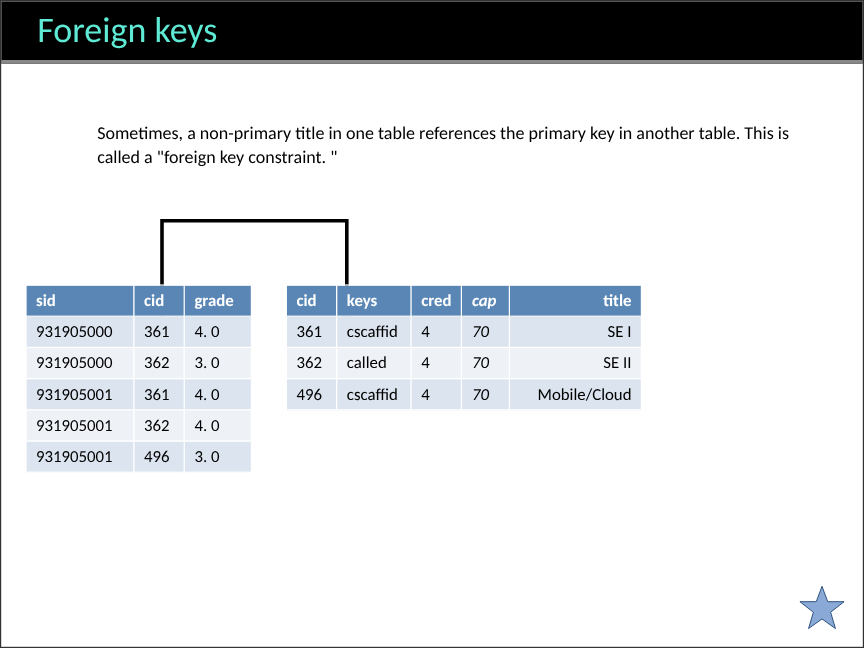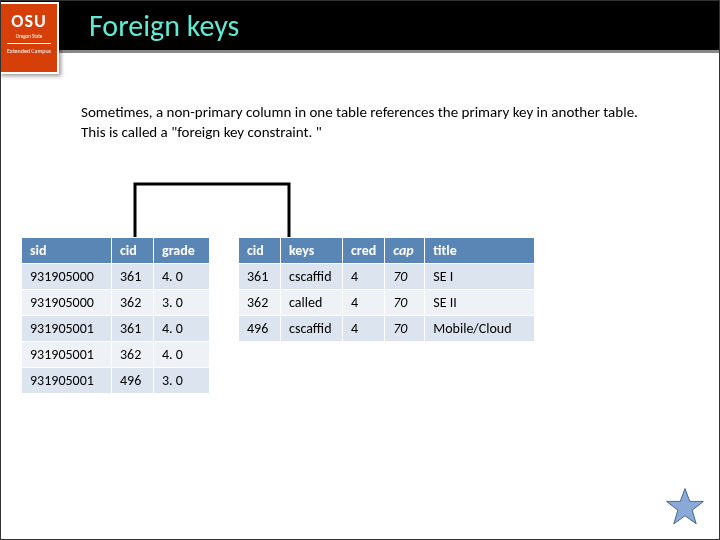--- a/index.html
+++ b/index.html
@@ -69,21 +69,21 @@
     color: #fff;
     font-weight: bold;
   }
   .t1 th:nth-child(1), .t1 td:nth-child(1){ width:90px;}
   .t1 th:nth-child(2), .t1 td:nth-child(2){ width:42px;}
   .t1 th:nth-child(3), .t1 td:nth-child(3){ width:56px;}
   .t2 th:nth-child(1), .t2 td:nth-child(1){ width:42px;}
   .t2 th:nth-child(2), .t2 td:nth-child(2){ width:62px;}
   .t2 th:nth-child(3), .t2 td:nth-child(3){ width:42px;}
   .t2 th:nth-child(4), .t2 td:nth-child(4){ width:40px;font-style:italic;}
-  .t2 th:nth-child(5), .t2 td:nth-child(5){ width:110px;}
+  .t2 th:nth-child(5), .t2 td:nth-child(5){ width:110px;text-align:right;}
   tr:nth-child(even) td { background: #dbe4ef; }
   tr:nth-child(odd) td { background: #eef2f7; }
   .arrow-svg {
     position: absolute;
     left: 122px;
     top: 173px;
     width: 200px;
     height: 120px;
     pointer-events: none;
   }
@@ -92,30 +92,24 @@
     right: 14px;
     bottom: 12px;
     width: 40px;
     height: 40px;
   }
 </style>
 </head>
 <body>
 
 <div class="header">
-  <div class="logo">
-    <div class="logo-top">OSU</div>
-    <div class="logo-mid">Oregon State</div>
-    <div class="logo-line"></div>
-    <div class="logo-bot">Extended Campus</div>
-  </div>
   <div class="title">Foreign keys</div>
 </div>
 
-<div class="intro">Sometimes, a non-primary column in one table references the primary key in another table. This is called a "foreign key constraint. "</div>
+<div class="intro">Sometimes, a non-primary title in one table references the primary key in another table. This is called a "foreign key constraint. "</div>
 
 <svg class="arrow-svg" viewBox="0 0 200 120">
   <path d="M 12 106 L 12 10 L 166 10 L 166 96" stroke="#000" stroke-width="3" fill="none"></path>
   <path d="M 166 96 l -6 -10 l 12 0 z" fill="#000"></path>
 </svg>
 
 <div class="tables">
   <table class="t1">
     <tbody>
         <tr>

